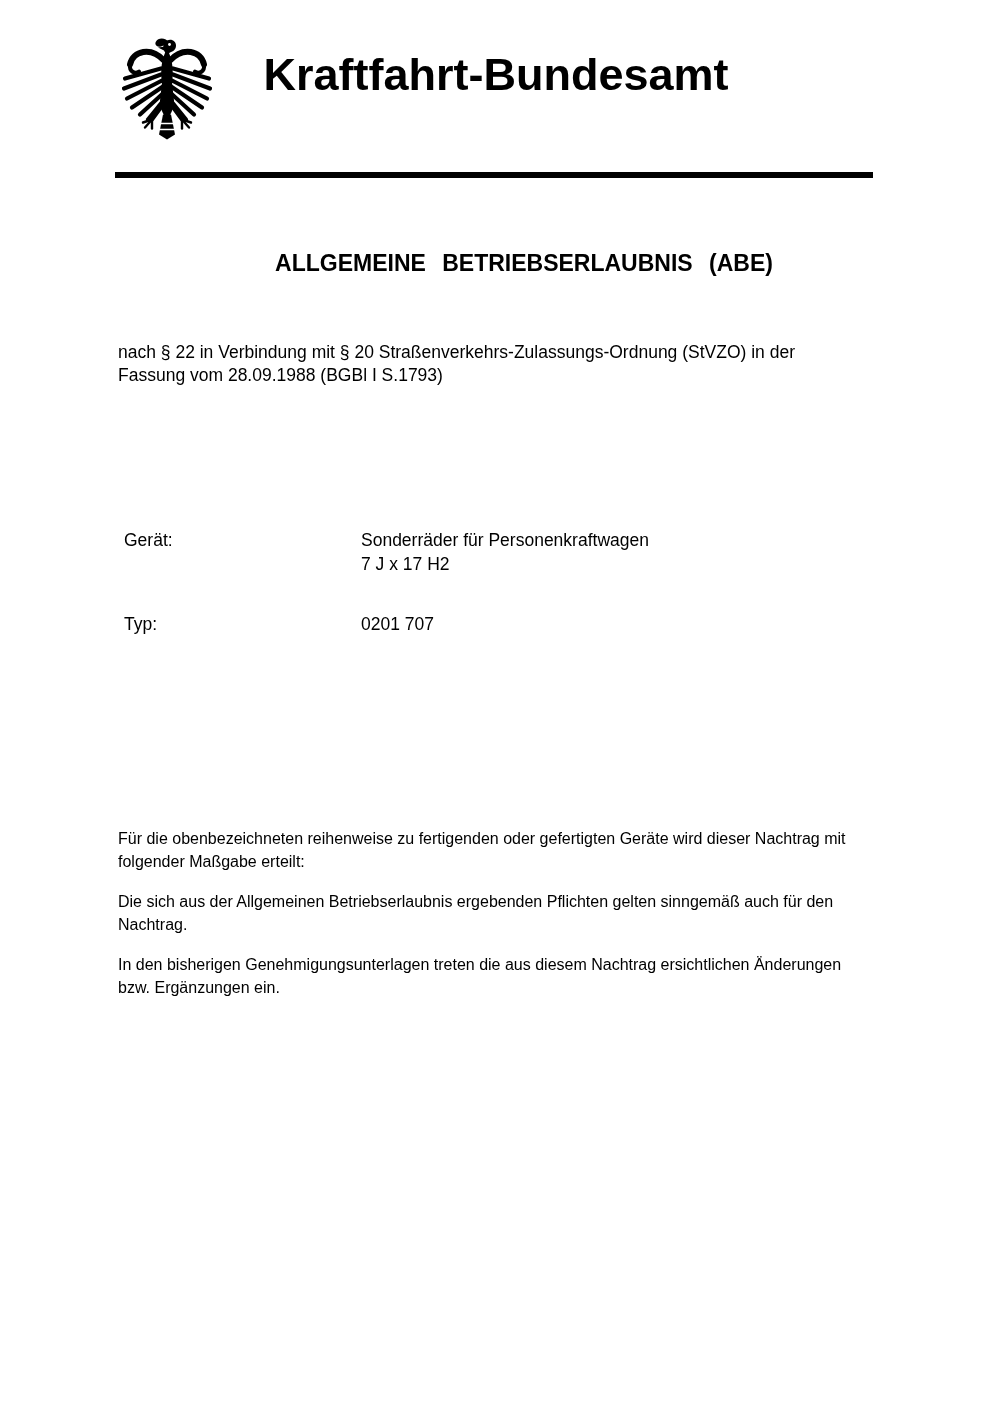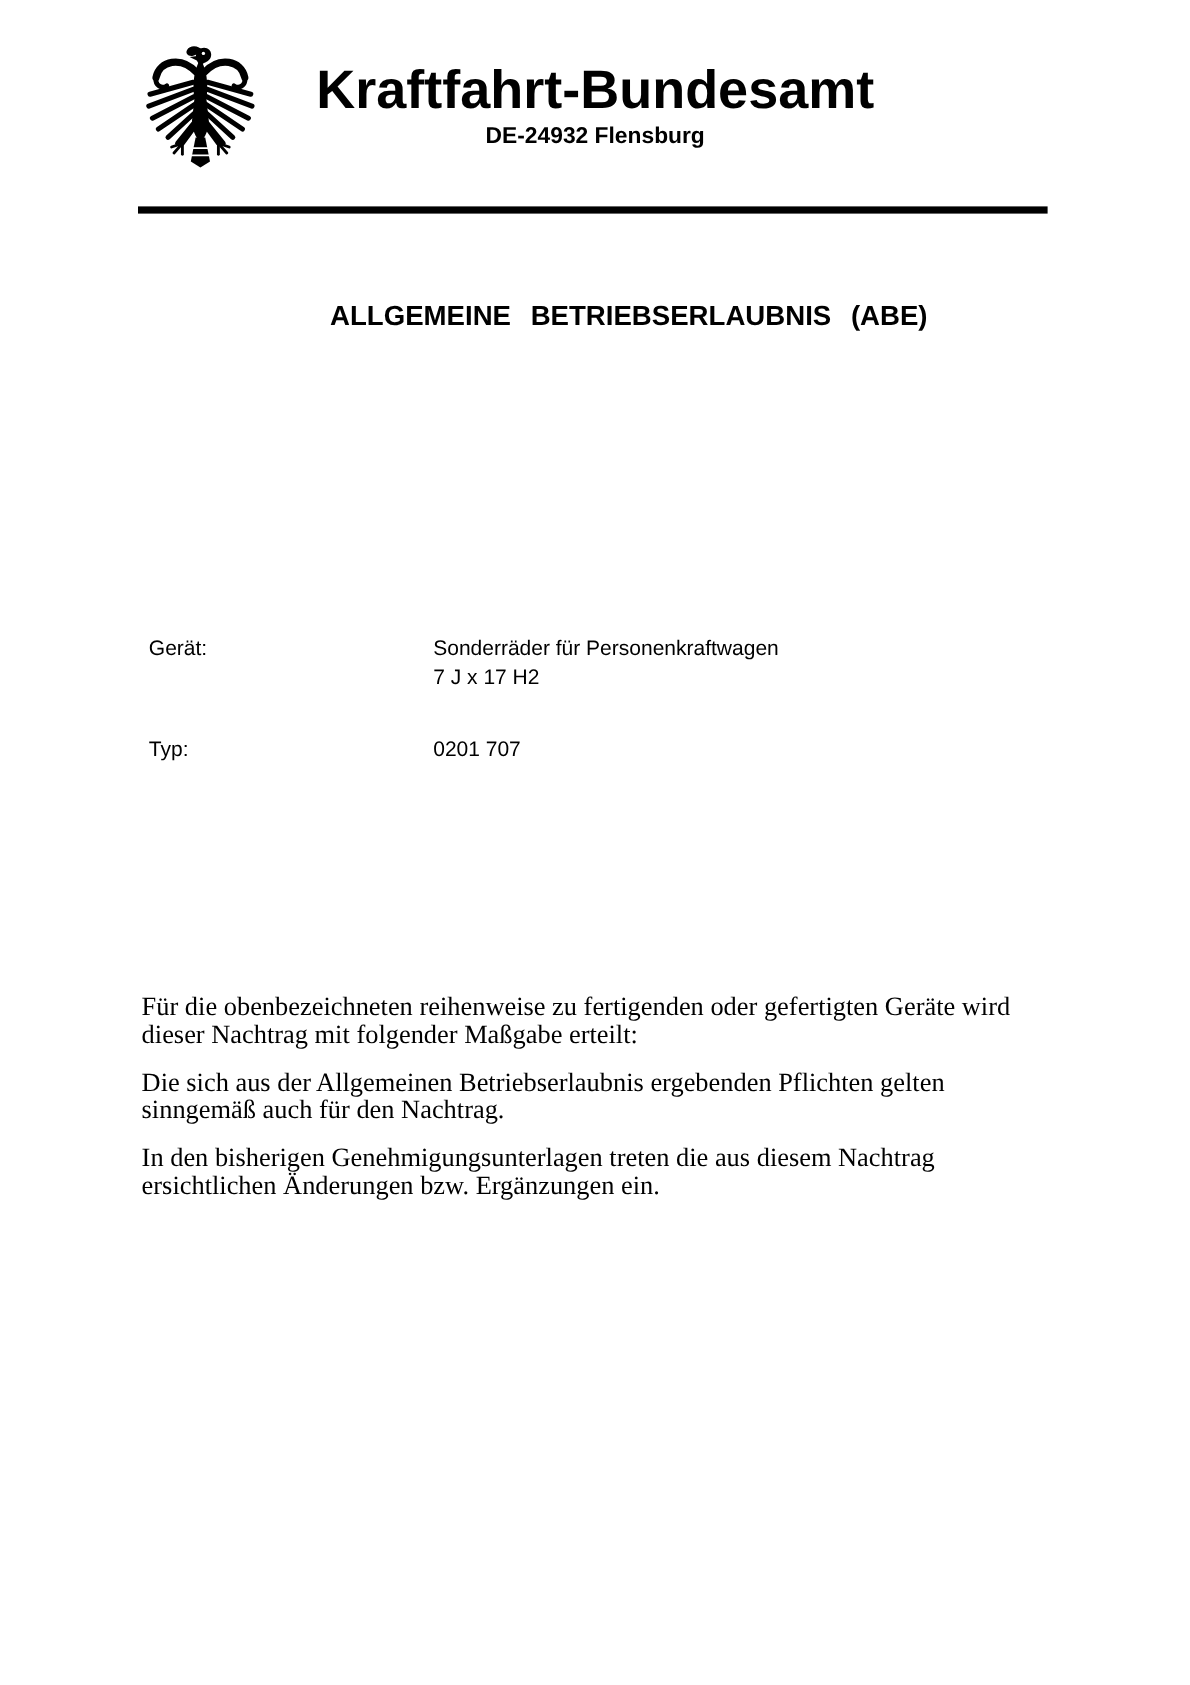--- a/index.html
+++ b/index.html
@@ -83,23 +83,22 @@
     white-space: pre-line;
   }
   .row-1 { top: 444px; }
   .row-2 { top: 528px; }
   .row-3 { top: 612px; }
   .row-4 { top: 698px; }
   .para {
     position: absolute;
     left: 118px;
     width: 752px;
-    font-size: 22px;
+    font-size: 16px;
     line-height: 23px;
-    font-family: Liberation Serif, serif;
   }
   .para-1 { top: 827px; }
   .para-2 { top: 890px; }
   .para-3 { top: 953px; }
 </style>
 </head>
 <body>
 
 <div class="page">
 
@@ -154,26 +153,26 @@
       <path d="M52 66 L63 81" stroke="#000" stroke-width="4" stroke-linecap="round"></path>
       <g stroke="#000" stroke-width="2.4" stroke-linecap="round">
         <line x1="63" y1="81" x2="72" y2="84"></line>
         <line x1="63" y1="81" x2="70" y2="89"></line>
         <line x1="63" y1="81" x2="63" y2="90"></line>
       </g>
     </svg>
   </div>
 
   <div class="agency-name">Kraftfahrt-Bundesamt</div>
-  <div class="agency-location">DE-24932 Flensburg</div>
 
   <div class="rule"></div>
 
   <div class="doc-title">ALLGEMEINE BETRIEBSERLAUBNIS (ABE)</div>
 
+  <div class="intro">nach § 22 in Verbindung mit § 20 Straßenverkehrs-Zulassungs-Ordnung (StVZO) in der Fassung vom 28.09.1988 (BGBl I S.1793)</div>
 
   <div class="field-row row-2">
     <span class="field-label">Gerät:</span><span class="field-value">Sonderräder für Personenkraftwagen
 7 J x 17 H2</span>
   </div>
   <div class="field-row row-3">
     <span class="field-label">Typ:</span><span class="field-value">0201 707</span>
   </div>
 
   <div class="para para-1">Für die obenbezeichneten reihenweise zu fertigenden oder gefertigten Geräte wird dieser Nachtrag mit folgender Maßgabe erteilt:</div>

